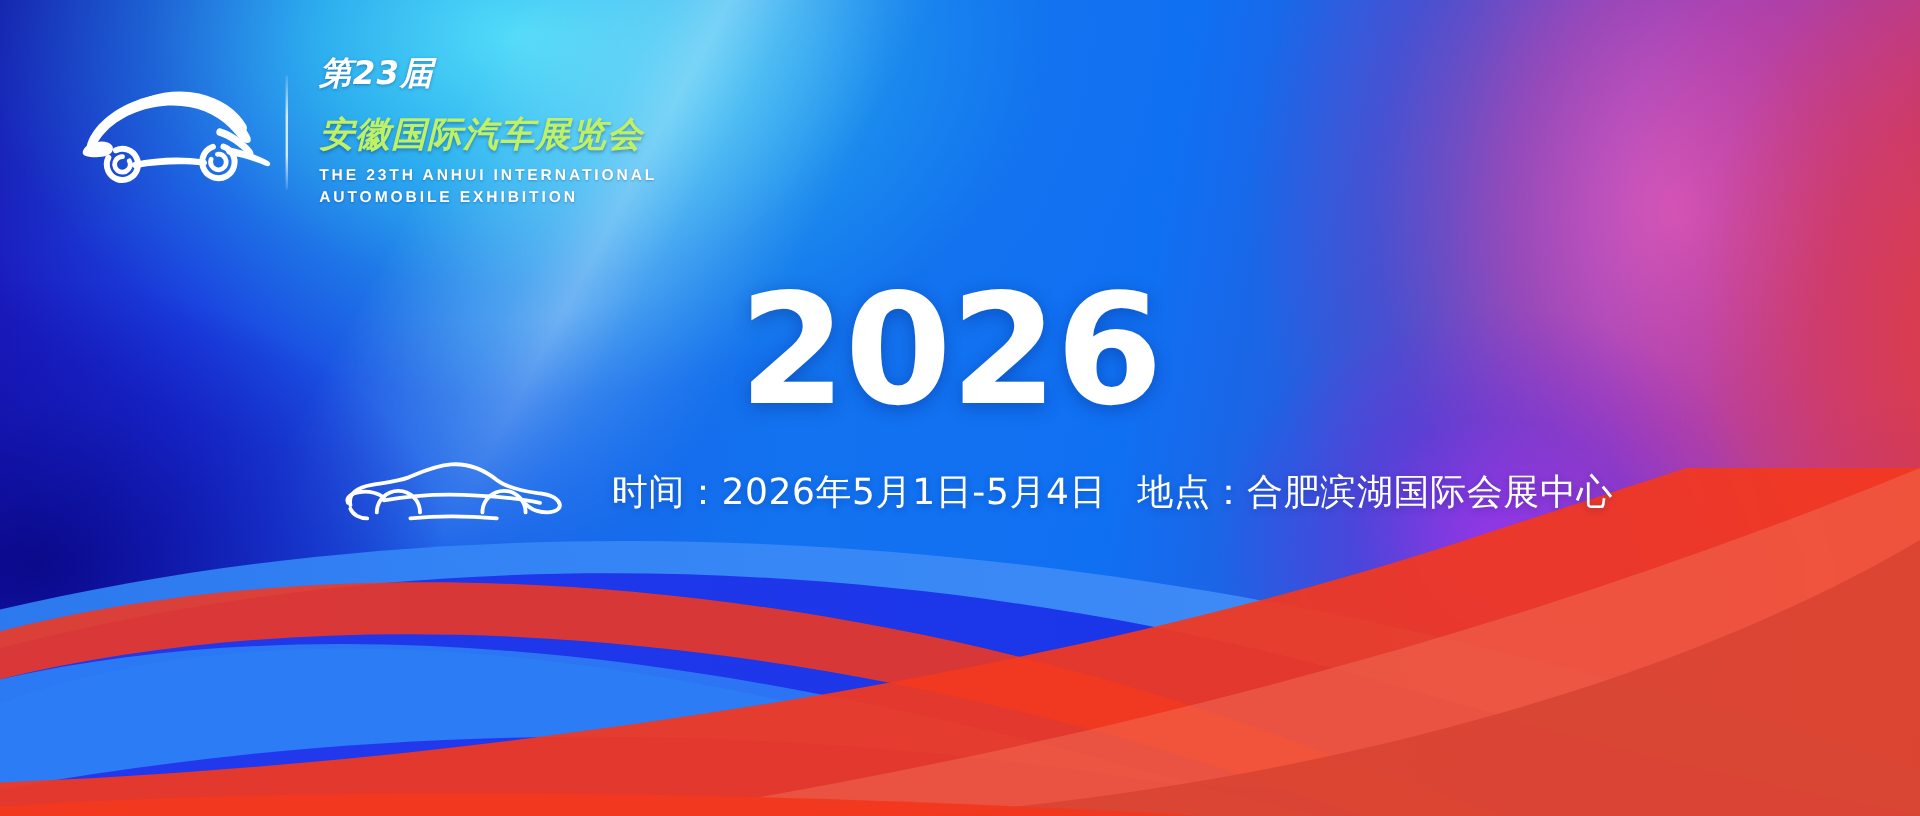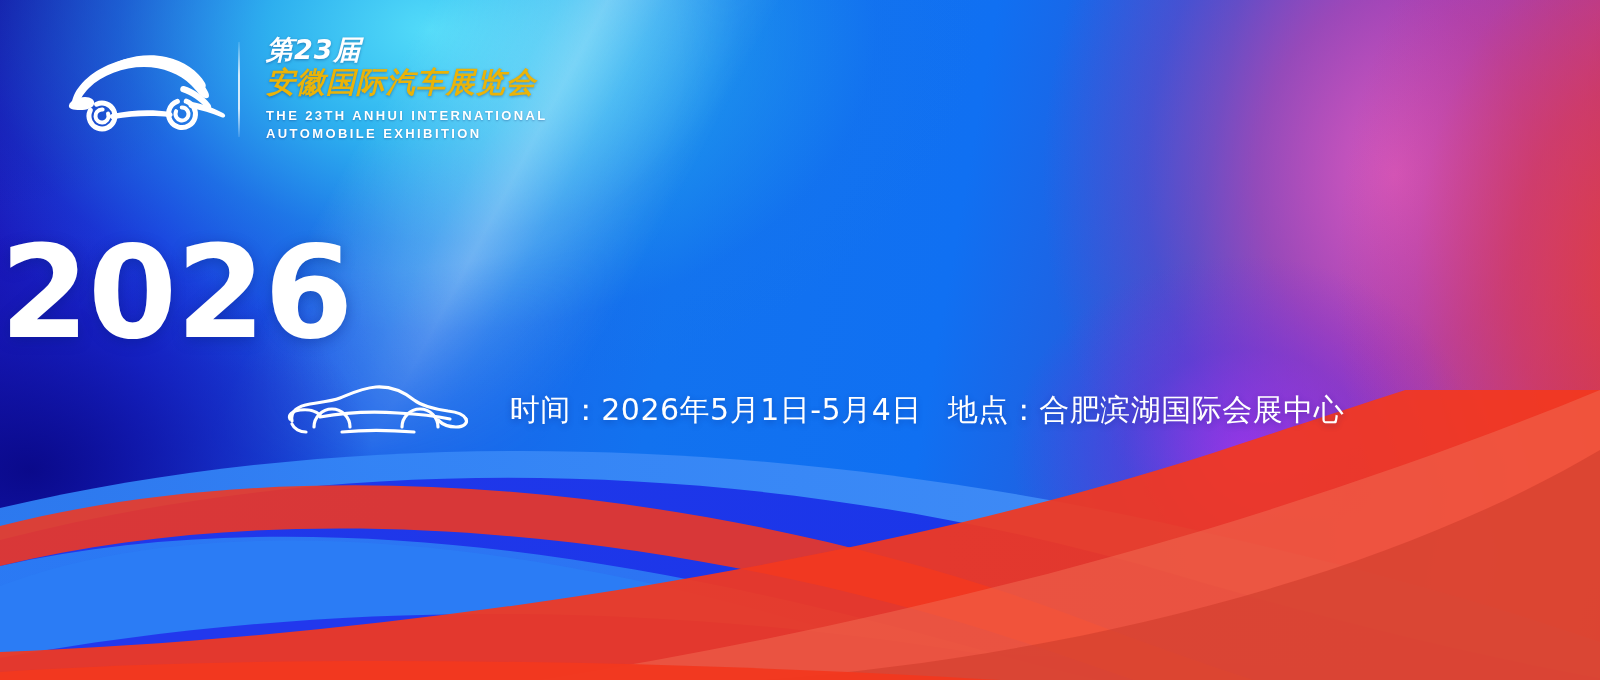--- a/index.html
+++ b/index.html
@@ -90,52 +90,52 @@
         rgba(8,6,130,.88) 0%,
         rgba(14,16,160,.48) 46%,
         rgba(20,30,200,0) 82%);
   }
 
   
   .waves{position:absolute;left:0;bottom:0;width:1600px;height:290px;}
 
   
   .logo-block{
-    position:absolute;left:60px;top:35px;
+    position:absolute;left:60px;top:47px;
     display:flex;align-items:center;
   }
   .logo-mark{width:170px;height:95px;flex:0 0 auto;}
   .logo-div{
     width:2px;height:95px;margin:0 26px 0 8px;
     background:linear-gradient(to bottom,rgba(255,255,255,.10),rgba(255,255,255,.80) 35%,rgba(255,255,255,.80) 70%,rgba(255,255,255,.10));
   }
   .logo-text{display:flex;flex-direction:column;justify-content:center;}
   .logo-cn1{
     color:#fff;font-size:27px;font-weight:bold;letter-spacing:1px;
     line-height:1.12;font-style:italic;
     text-shadow:0 1px 3px rgba(0,20,90,.35);
     font-family:"DejaVu Sans","Liberation Sans",sans-serif;
   }
   .logo-cn2{
-    color:#eab308;font-size:29px;font-weight:bold;letter-spacing:1px;
-    line-height:1.15;font-style:italic;margin-top:1px;
+    color:#bef264;font-size:29px;font-weight:bold;letter-spacing:1px;
+    line-height:1.15;font-style:italic;margin-top:19px;
     text-shadow:0 1px 3px rgba(0,20,90,.35);
     font-family:"DejaVu Sans","Liberation Sans",sans-serif;
   }
   .logo-en{
     color:#fff;font-size:13px;font-weight:bold;letter-spacing:2.4px;
     line-height:1.45;margin-top:7px;
     font-family:"Liberation Sans",sans-serif;
     text-shadow:0 1px 2px rgba(0,20,90,.30);
   }
 
   
   .title-row{
     position:absolute;left:0;right:16px;top:238px;
-    display:flex;align-items:flex-end;justify-content:space-between;
+    display:flex;align-items:flex-end;justify-content:center;
     gap:26px;
   }
   .title-year{
     color:#fff;font-size:128px;font-weight:bold;
     letter-spacing:-1px;line-height:.86;
     font-family:"DejaVu Sans","Liberation Sans",sans-serif;
     text-shadow:0 3px 14px rgba(0,25,110,.34);
   }
   .title-cn{
     color:#fff;font-size:122px;font-weight:bold;

